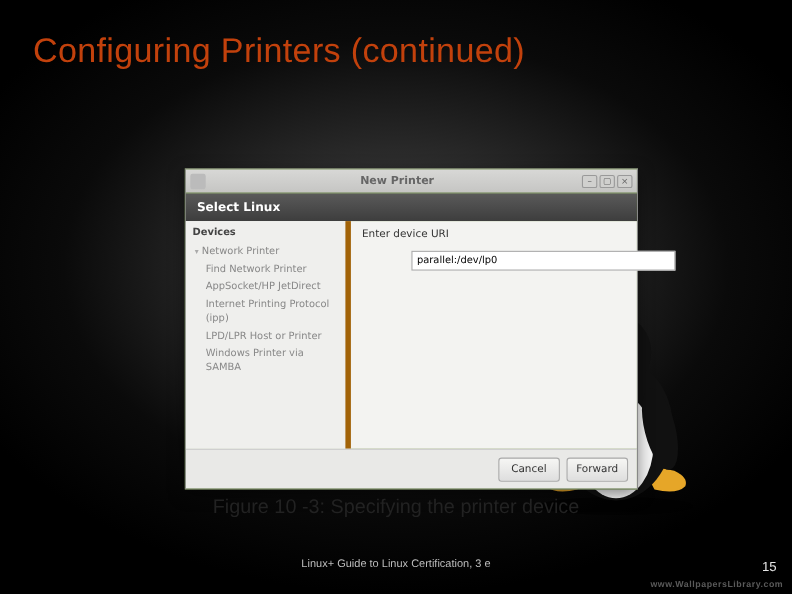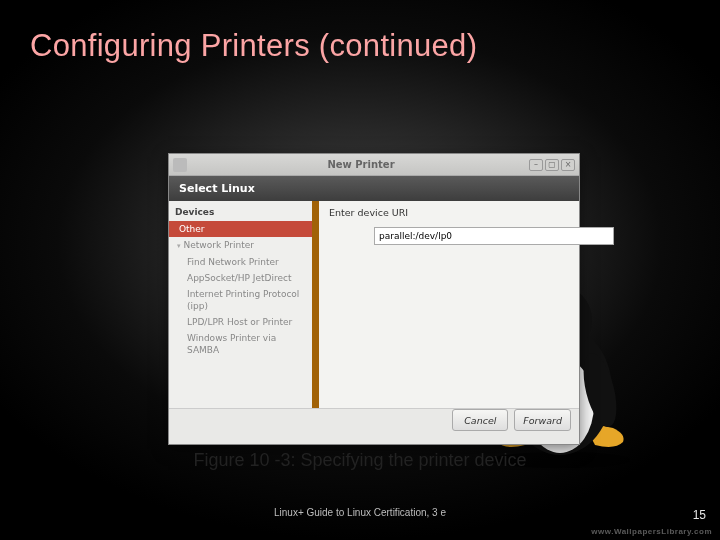--- a/index.html
+++ b/index.html
@@ -8,21 +8,21 @@
     background: #000; position: relative;
     font-family: Arial, Helvetica, sans-serif;
     overflow: hidden;
   }
   .bg-vignette {
     position: absolute; inset: 0;
     background: radial-gradient(ellipse 60% 55% at 50% 45%, #4a4a4a 0%, #2a2a2a 35%, #0a0a0a 70%, #000 100%);
   }
   .slide-title {
     position: absolute; top: 28px; left: 30px;
-    color: #fca5a5; font-size: 31px; font-weight: 400;
+    color: #c2410c; font-size: 31px; font-weight: 400;
     letter-spacing: 0.3px;
   }
   
   .tux {
     position: absolute; right: 70px; bottom: 70px;
     width: 180px; height: 200px;
   }
   .tux svg { width: 100%; height: 100%; }
   
   .win {
@@ -54,21 +54,21 @@
   }
   .header {
     background: linear-gradient(#5a5a5a,#3d3d3d);
     color: #fff; font-weight: bold; font-size: 11px;
     padding: 6px 10px;
   }
   .body {
     flex: 1; display: flex; background: #f3f3f1;
   }
   .left {
-    width: 150px; border-right: 7px solid #a16207;
+    width: 150px; border-right: 5px solid #a16207;
     background: #efefed; font-size: 9px; color: #555;
     padding: 4px 0;
   }
   .left .lhdr {
     font-weight: bold; color: #444; padding: 2px 6px 4px;
   }
   .left .item {
     padding: 2px 6px 2px 14px; line-height: 1.35;
   }
   .left .item.sel {
@@ -92,22 +92,22 @@
   }
   .right .uri {
     width: 100%; height: 18px; border: 1px solid #aaa;
     background: #fff; font-size: 9px; padding: 2px 4px;
     font-family: inherit;
     margin-left: 45px;
   }
   .footer {
     height: 36px; border-top: 1px solid #ccc;
     background: #e9e9e7;
-    display: flex; justify-content: flex-end; 
-    gap: 6px; padding: 0 8px; font-style: italic;
+    display: flex; justify-content: flex-end; align-items: center;
+    gap: 6px; padding: 0 8px;
   }
   .footer .btn {
     min-width: 56px; height: 22px;
     background: linear-gradient(#f6f6f4,#dedede);
     border: 1px solid #aaa; border-radius: 3px;
     font-size: 9.5px; color: #333;
     display: flex; align-items: center; justify-content: center;
     padding: 0 8px;
   }
   .caption {
@@ -161,21 +161,20 @@
     <div class="wbtns">
       <div class="wbtn">–</div>
       <div class="wbtn">▢</div>
       <div class="wbtn">×</div>
     </div>
   </div>
   <div class="header">Select Linux</div>
   <div class="body">
     <div class="left">
       <div class="lhdr">Devices</div>
-      <div class="item sel">Other</div>
       <div class="item grp">Network Printer</div>
       <div class="item sub">Find Network Printer</div>
       <div class="item sub">AppSocket/HP JetDirect</div>
       <div class="item sub">Internet Printing Protocol (ipp)</div>
       <div class="item sub">LPD/LPR Host or Printer</div>
       <div class="item sub">Windows Printer via SAMBA</div>
     </div>
     <div class="right">
       <div class="lbl">Enter device URI</div>
       <input class="uri" value="parallel:/dev/lp0" style="">

